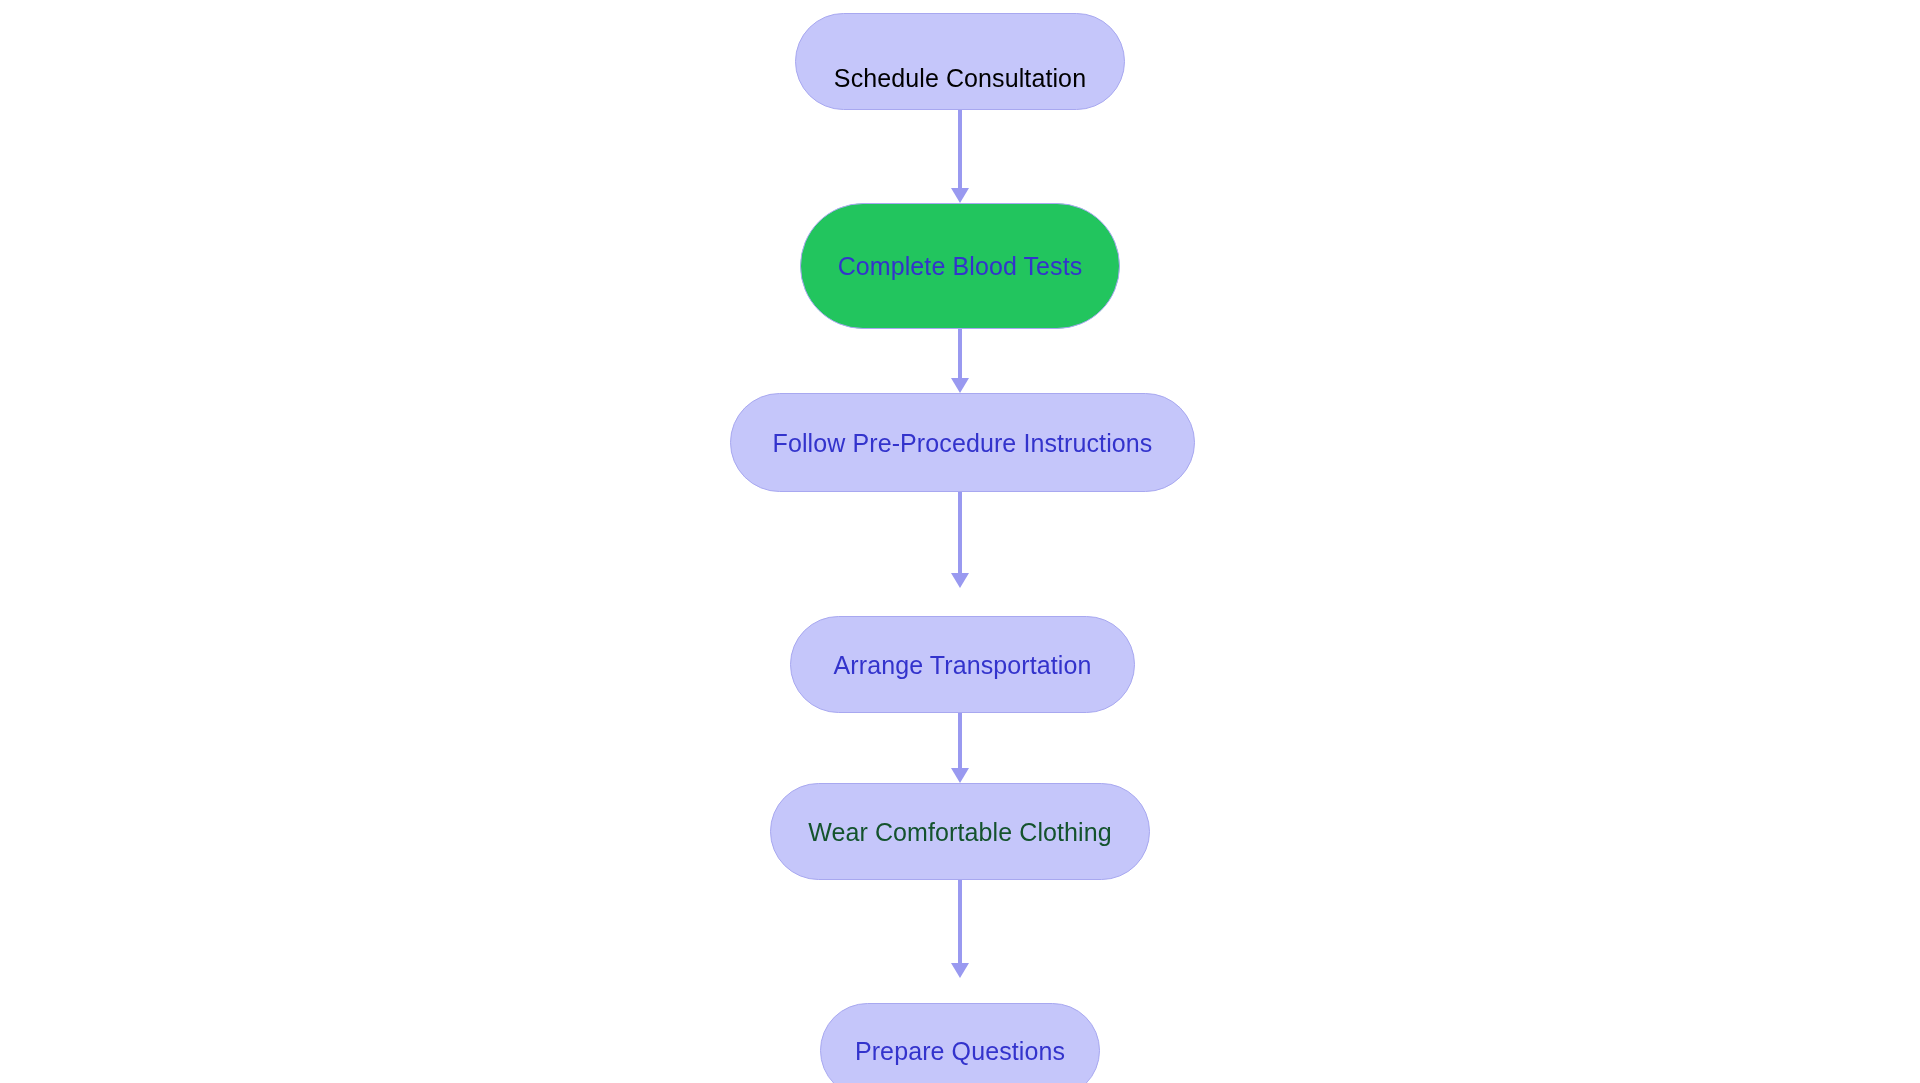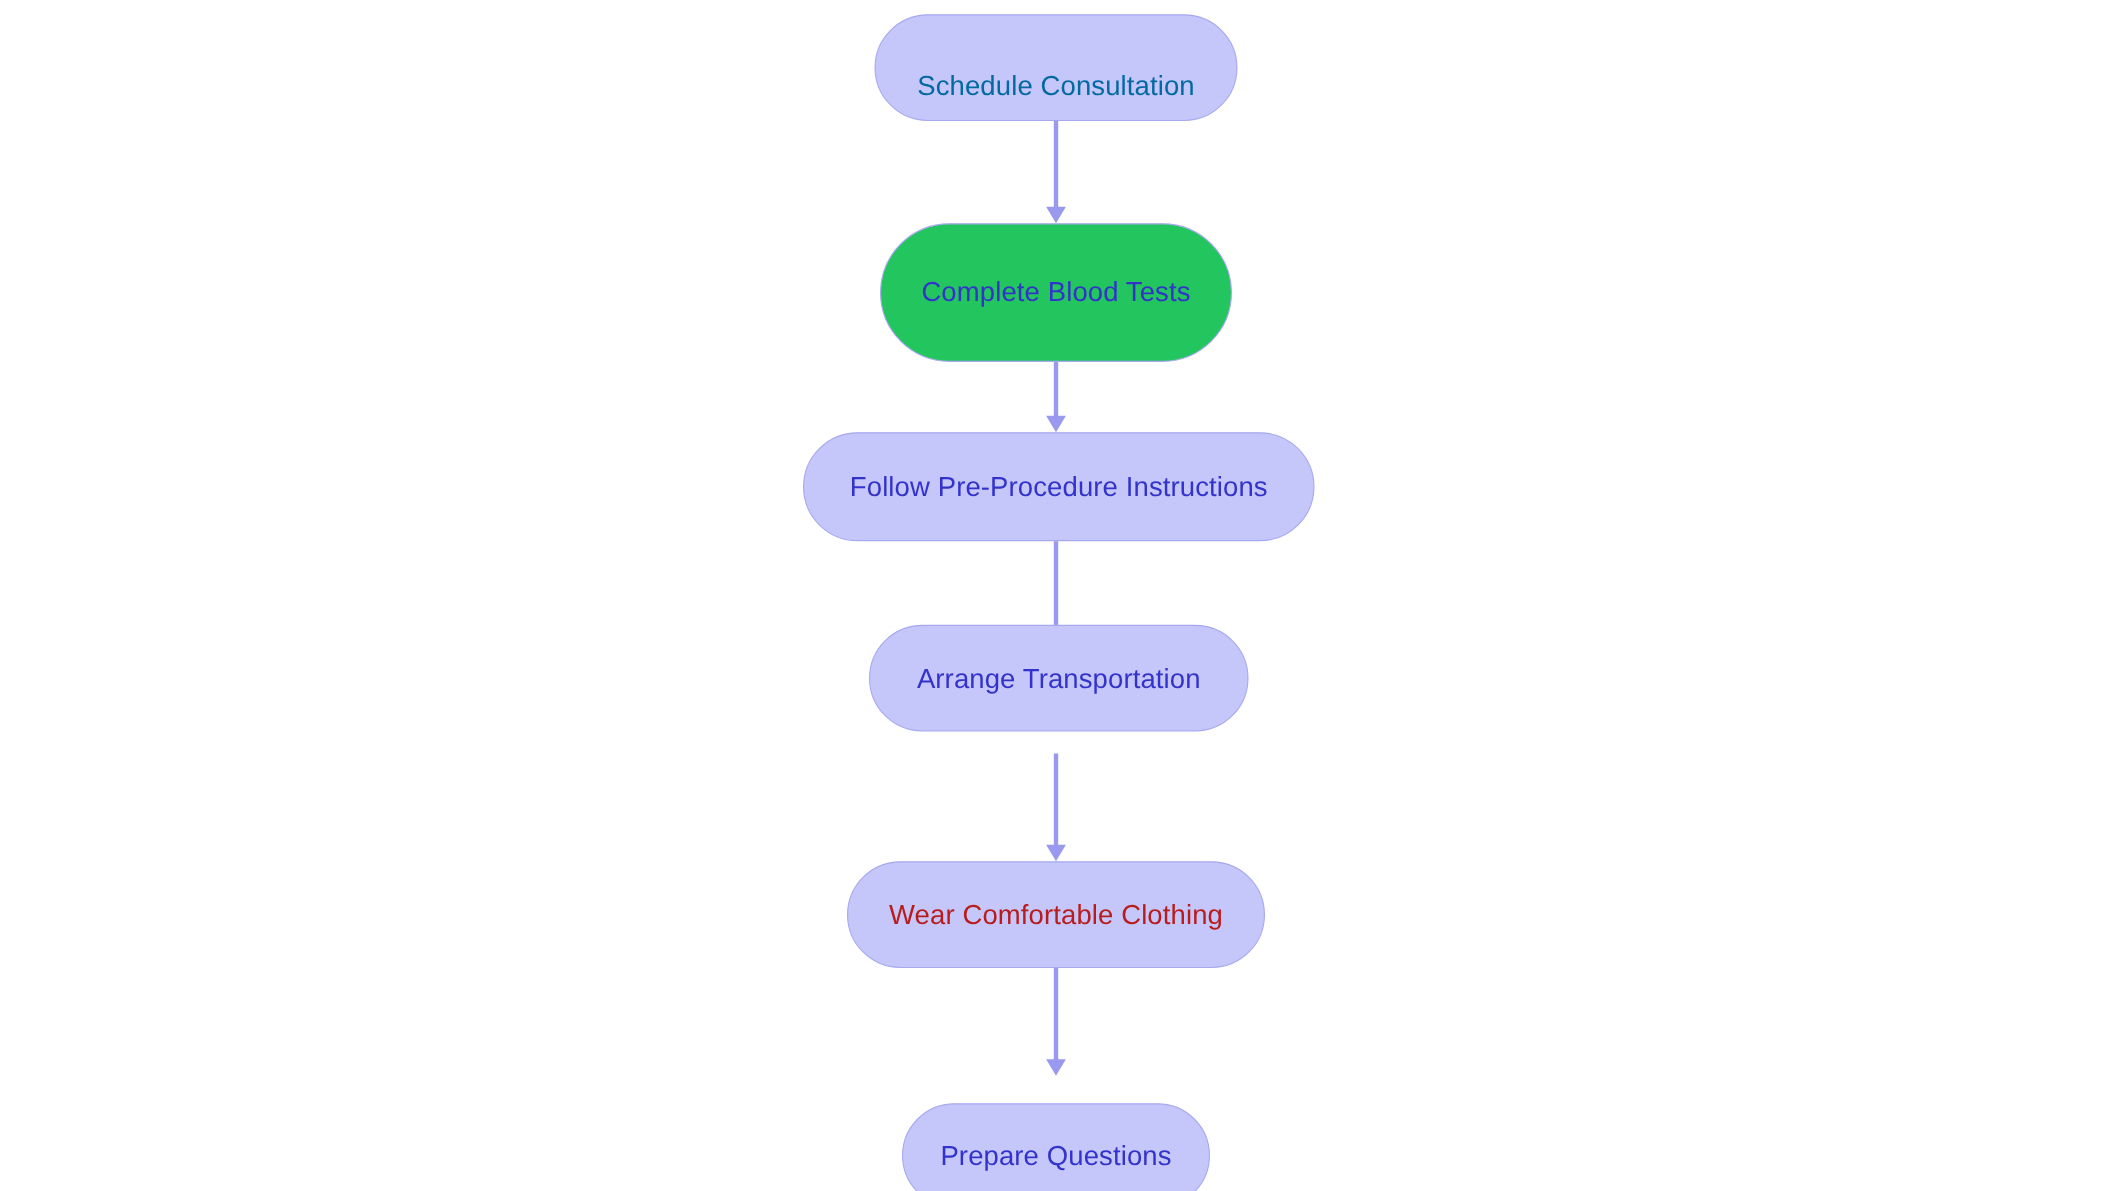--- a/index.html
+++ b/index.html
@@ -77,32 +77,32 @@
         <polygon points="951,768 969,768 960,783" fill="#9999f0"></polygon>
       </g>
       <g>
         <line x1="960" y1="880" x2="960" y2="964" stroke="#9999f0" stroke-width="4"></line>
         <polygon points="951,963 969,963 960,978" fill="#9999f0"></polygon>
       </g>
     </svg>
 
   <div id="node-layer">
       <div class="flow-node" style="left: 795px; top: 13px; width: 330px; height: 97px; background: rgb(197, 198, 250); border-color: rgb(168, 168, 240);">
-        <span class="flow-node-label" style="color: #0369a1; margin-top: 32px;">Schedule Consultation</span>
+        <span class="flow-node-label" style="color: #000000; margin-top: 32px;">Schedule Consultation</span>
       </div>
       <div class="flow-node" style="left: 800px; top: 203px; width: 320px; height: 126px; background: #22c55e; border-color: rgb(168, 168, 240); text-align: center;">
         <span class="flow-node-label" style="color: rgb(51, 51, 204);">Complete Blood Tests</span>
       </div>
       <div class="flow-node" style="left: 730px; top: 393px; width: 465px; height: 99px; background: rgb(197, 198, 250); border-color: rgb(168, 168, 240); justify-content: center;">
         <span class="flow-node-label" style="color: rgb(51, 51, 204);">Follow Pre-Procedure Instructions</span>
       </div>
-      <div class="flow-node" style="left: 790px; top: 568px; width: 345px; height: 97px; background: rgb(197, 198, 250); border-color: rgb(168, 168, 240);">
+      <div class="flow-node" style="left: 790px; top: 616px; width: 345px; height: 97px; background: rgb(197, 198, 250); border-color: rgb(168, 168, 240);">
         <span class="flow-node-label" style="color: rgb(51, 51, 204);">Arrange Transportation</span>
       </div>
       <div class="flow-node" style="left: 770px; top: 783px; width: 380px; height: 97px; background: rgb(197, 198, 250); border-color: rgb(168, 168, 240);">
-        <span class="flow-node-label" style="color: #b91c1c;">Wear Comfortable Clothing</span>
+        <span class="flow-node-label" style="color: #14532d;">Wear Comfortable Clothing</span>
       </div>
       <div class="flow-node" style="left: 820px; top: 978px; width: 280px; height: 95px; background: rgb(197, 198, 250); border-color: rgb(168, 168, 240); margin-top: 25px;">
         <span class="flow-node-label" style="color: rgb(51, 51, 204);">Prepare Questions</span>
       </div>
     </div>
 
 </div>
 
 </body></html>

